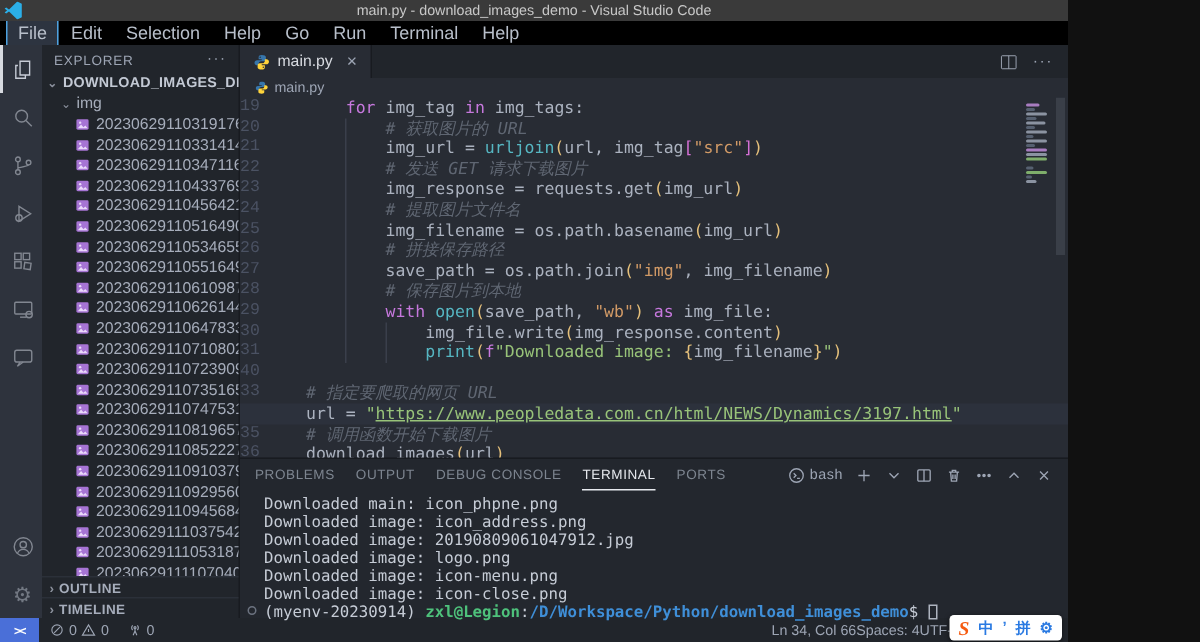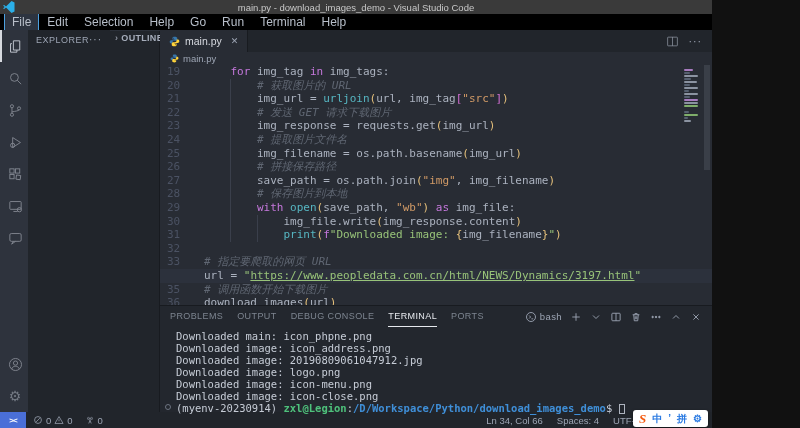--- a/index.html
+++ b/index.html
@@ -17,21 +17,21 @@
   .menu-item.focus{border-color:#4da1e0;background:#2d3440;}
   
   .main{display:flex;height:382px;}
   .activitybar{width:28px;background:#2e333d;display:flex;flex-direction:column;align-items:stretch;flex-shrink:0;}
   .ab-item{height:32px;display:flex;align-items:center;justify-content:center;border-left:2px solid transparent;opacity:.55;}
   .ab-item.active{border-left-color:#d7dae0;opacity:1;}
   .ab-item svg{width:17px;height:17px;stroke:#c7ccd6;fill:none;stroke-width:1.3;}
   .ab-spacer{flex:1;}
   .gear-glyph{font-size:14px;color:#aab1bc;line-height:1;}
   
-  .sidebar{width:132px;background:#21252b;border-right:1px solid #181b20;display:flex;flex-direction:row;flex-shrink:0;}
+  .sidebar{width:132px;background:#21252b;border-right:1px solid #181b20;display:flex;flex-direction:column;flex-shrink:0;}
   .sb-header{height:19px;display:flex;align-items:center;padding:0 8px;font-size:9px;letter-spacing:.5px;color:#9da5b4;}
   .sb-header .dots{margin-left:auto;font-size:10px;letter-spacing:1px;cursor:pointer;}
   .tree{flex:1;overflow:hidden;font-size:10.5px;color:#a6adbb;}
   .row{height:13.6px;display:flex;align-items:center;gap:3px;white-space:nowrap;overflow:hidden;cursor:pointer;}
   .row .chev{font-size:8px;color:#8b919d;width:8px;text-align:center;flex-shrink:0;}
   .row.root{padding-left:3px;font-weight:bold;font-size:9.5px;letter-spacing:.2px;color:#c3c9d4;}
   .row.folder{padding-left:12px;}
   .row.file{padding-left:22px;gap:4px;}
   .row.file svg{width:10px;height:10px;flex-shrink:0;}
   .sb-section{height:14px;border-top:1px solid #2b3039;display:flex;align-items:center;gap:3px;
@@ -44,21 +44,21 @@
   .tab.active{background:#282c34;color:#d7dae0;}
   .tab .close{font-size:9px;margin-left:4px;color:#9da5b4;cursor:pointer;}
   .tab svg{width:11px;height:11px;}
   .tab-actions{margin-left:auto;display:flex;align-items:center;gap:10px;padding-right:10px;color:#9da5b4;}
   .tab-actions svg{width:13px;height:13px;stroke:#9da5b4;fill:none;stroke-width:1.2;}
   .breadcrumb{height:13px;display:flex;align-items:center;gap:4px;padding-left:10px;font-size:9.5px;color:#9da5b4;flex-shrink:0;cursor:pointer;}
   .breadcrumb svg{width:9px;height:9px;}
   
   .editor{flex:1;display:flex;overflow:hidden;position:relative;
           font-family:"DejaVu Sans Mono",monospace;font-size:11px;line-height:13.6px;}
-  .gutter{width:36px;flex-shrink:0;text-align:center;color:#4b5263;padding-right:0;}
+  .gutter{width:36px;flex-shrink:0;text-align:left;color:#4b5263;padding-right:0;font-family:Liberation Mono, monospace;}
   .gutter .ln{height:13.6px;padding-right:9px;}
   .gutter .ln.active{color:#d7dae0;}
   .code{flex:1;min-width:0;padding-left:8px;white-space:pre;position:relative;}
   .code-line{height:13.6px;position:relative;}
   .code-line.current::before{content:"";position:absolute;left:-44px;right:-30px;top:0;height:13.6px;
        background:#2c313c;z-index:-1;}
   .code{z-index:1;}
   .guide{position:absolute;width:1px;background:#3a3f4b;z-index:0;}
   .tok-t{color:#abb2bf;} .tok-kw{color:#c678dd;} .tok-fn{color:#56b6c2;}
   .tok-str{color:#d19a66;} .tok-sg{color:#98c379;} .tok-c{color:#5f6672;font-style:italic;}
@@ -82,21 +82,21 @@
   .tg{color:#4ec17b;font-weight:bold;} .tb{color:#3f8fd8;font-weight:bold;}
   .cmd-dot{position:absolute;left:-11px;top:2px;width:6px;height:6px;border:1px solid #6c7380;border-radius:50%;}
   .cursor{display:inline-block;width:6px;height:10px;border:1px solid #aeb4bf;vertical-align:-2px;}
   
   .statusbar{height:16px;background:#21252b;display:flex;align-items:center;font-size:9.5px;color:#9da5b4;}
   .remote{width:26px;height:16px;background:#4a6fd8;color:#fff;display:flex;align-items:center;justify-content:center;
           font-size:8px;font-weight:bold;letter-spacing:-1px;cursor:pointer;flex-shrink:0;}
   .sb-left{display:flex;align-items:center;gap:4px;margin-left:7px;cursor:pointer;}
   .sb-left svg{width:10px;height:10px;stroke:#9da5b4;fill:none;stroke-width:1.2;}
   .sb-group{display:flex;align-items:center;gap:3px;margin-right:8px;cursor:pointer;}
-  .sb-right{margin-left:auto;display:flex;gap:14px;padding-right:72px;}
+  .sb-right{margin-left:auto;display:flex;padding-right:72px;}
   .sb-right span{cursor:pointer;}
   
   .ime{position:absolute;right:4px;bottom:1px;height:17px;background:#fff;border-radius:3px;
        display:flex;align-items:center;gap:6px;padding:0 6px;box-shadow:0 1px 3px rgba(0,0,0,.55);}
   .ime .s-logo{color:#f55b10;font-weight:900;font-style:italic;font-family:"Liberation Serif",serif;font-size:13px;}
   .ime .ime-glyph{color:#2a7ae2;font-size:10px;font-weight:bold;cursor:pointer;}
 </style>
 </head>
 <body>
 
@@ -429,21 +429,21 @@
             <div class="ln">22</div>
             <div class="ln">23</div>
             <div class="ln">24</div>
             <div class="ln">25</div>
             <div class="ln">26</div>
             <div class="ln">27</div>
             <div class="ln">28</div>
             <div class="ln">29</div>
             <div class="ln">30</div>
             <div class="ln">31</div>
-            <div class="ln">32</div>
+            <div class="ln">40</div>
             <div class="ln">33</div>
             <div class="ln active">34</div>
             <div class="ln">35</div>
             <div class="ln">36</div>
           </div>
         <div class="code" id="code"><div class="code-line"><span class="tok-t">    </span><span class="tok-kw">for</span><span class="tok-t"> img_tag </span><span class="tok-kw">in</span><span class="tok-t"> img_tags:</span></div><div class="code-line"><span class="tok-t">        </span><span class="tok-c"># 获取图片的 URL</span></div><div class="code-line"><span class="tok-t">        </span><span class="tok-t">img_url = </span><span class="tok-fn">urljoin</span><span class="tok-p1">(</span><span class="tok-t">url, img_tag</span><span class="tok-p2">[</span><span class="tok-str">"src"</span><span class="tok-p2">]</span><span class="tok-p1">)</span></div><div class="code-line"><span class="tok-t">        </span><span class="tok-c"># 发送 GET 请求下载图片</span></div><div class="code-line"><span class="tok-t">        </span><span class="tok-t">img_response = requests.get</span><span class="tok-p1">(</span><span class="tok-t">img_url</span><span class="tok-p1">)</span></div><div class="code-line"><span class="tok-t">        </span><span class="tok-c"># 提取图片文件名</span></div><div class="code-line"><span class="tok-t">        </span><span class="tok-t">img_filename = os.path.basename</span><span class="tok-p1">(</span><span class="tok-t">img_url</span><span class="tok-p1">)</span></div><div class="code-line"><span class="tok-t">        </span><span class="tok-c"># 拼接保存路径</span></div><div class="code-line"><span class="tok-t">        </span><span class="tok-t">save_path = os.path.join</span><span class="tok-p1">(</span><span class="tok-str">"img"</span><span class="tok-t">, img_filename</span><span class="tok-p1">)</span></div><div class="code-line"><span class="tok-t">        </span><span class="tok-c"># 保存图片到本地</span></div><div class="code-line"><span class="tok-t">        </span><span class="tok-kw">with</span><span class="tok-t"> </span><span class="tok-fn">open</span><span class="tok-p1">(</span><span class="tok-t">save_path, </span><span class="tok-str">"wb"</span><span class="tok-p1">)</span><span class="tok-kw"> as</span><span class="tok-t"> img_file:</span></div><div class="code-line"><span class="tok-t">            </span><span class="tok-t">img_file.write</span><span class="tok-p1">(</span><span class="tok-t">img_response.content</span><span class="tok-p1">)</span></div><div class="code-line"><span class="tok-t">            </span><span class="tok-fn">print</span><span class="tok-p1">(</span><span class="tok-kw">f</span><span class="tok-sg">"Downloaded image: </span><span class="tok-p1">{</span><span class="tok-t">img_filename</span><span class="tok-p1">}</span><span class="tok-sg">"</span><span class="tok-p1">)</span></div><div class="code-line"></div><div class="code-line"><span class="tok-c"># 指定要爬取的网页 URL</span></div><div class="code-line current"><span class="tok-t">url = </span><span class="tok-sg">"</span><span class="tok-lk">https://www.peopledata.com.cn/html/NEWS/Dynamics/3197.html</span><span class="tok-sg">"</span></div><div class="code-line"><span class="tok-c"># 调用函数开始下载图片</span></div><div class="code-line"><span class="tok-t">download_images</span><span class="tok-p1">(</span><span class="tok-t">url</span><span class="tok-p1">)</span></div><div class="guide" style="left: calc(4ch + 8px); top: 13.6px; height: 163.2px;"></div><div class="guide" style="left: calc(8ch + 8px); top: 149.6px; height: 27.2px;"></div></div>
         <div class="minimap" id="minimap">
             <div class="mm-bar" style="width: 8.84px; background: rgb(168, 124, 192);"></div>
             <div class="mm-bar" style="width: 6.32px; background: rgb(86, 96, 112);"></div>
             <div class="mm-bar" style="width: 13.88px; background: rgb(139, 147, 161);"></div>

